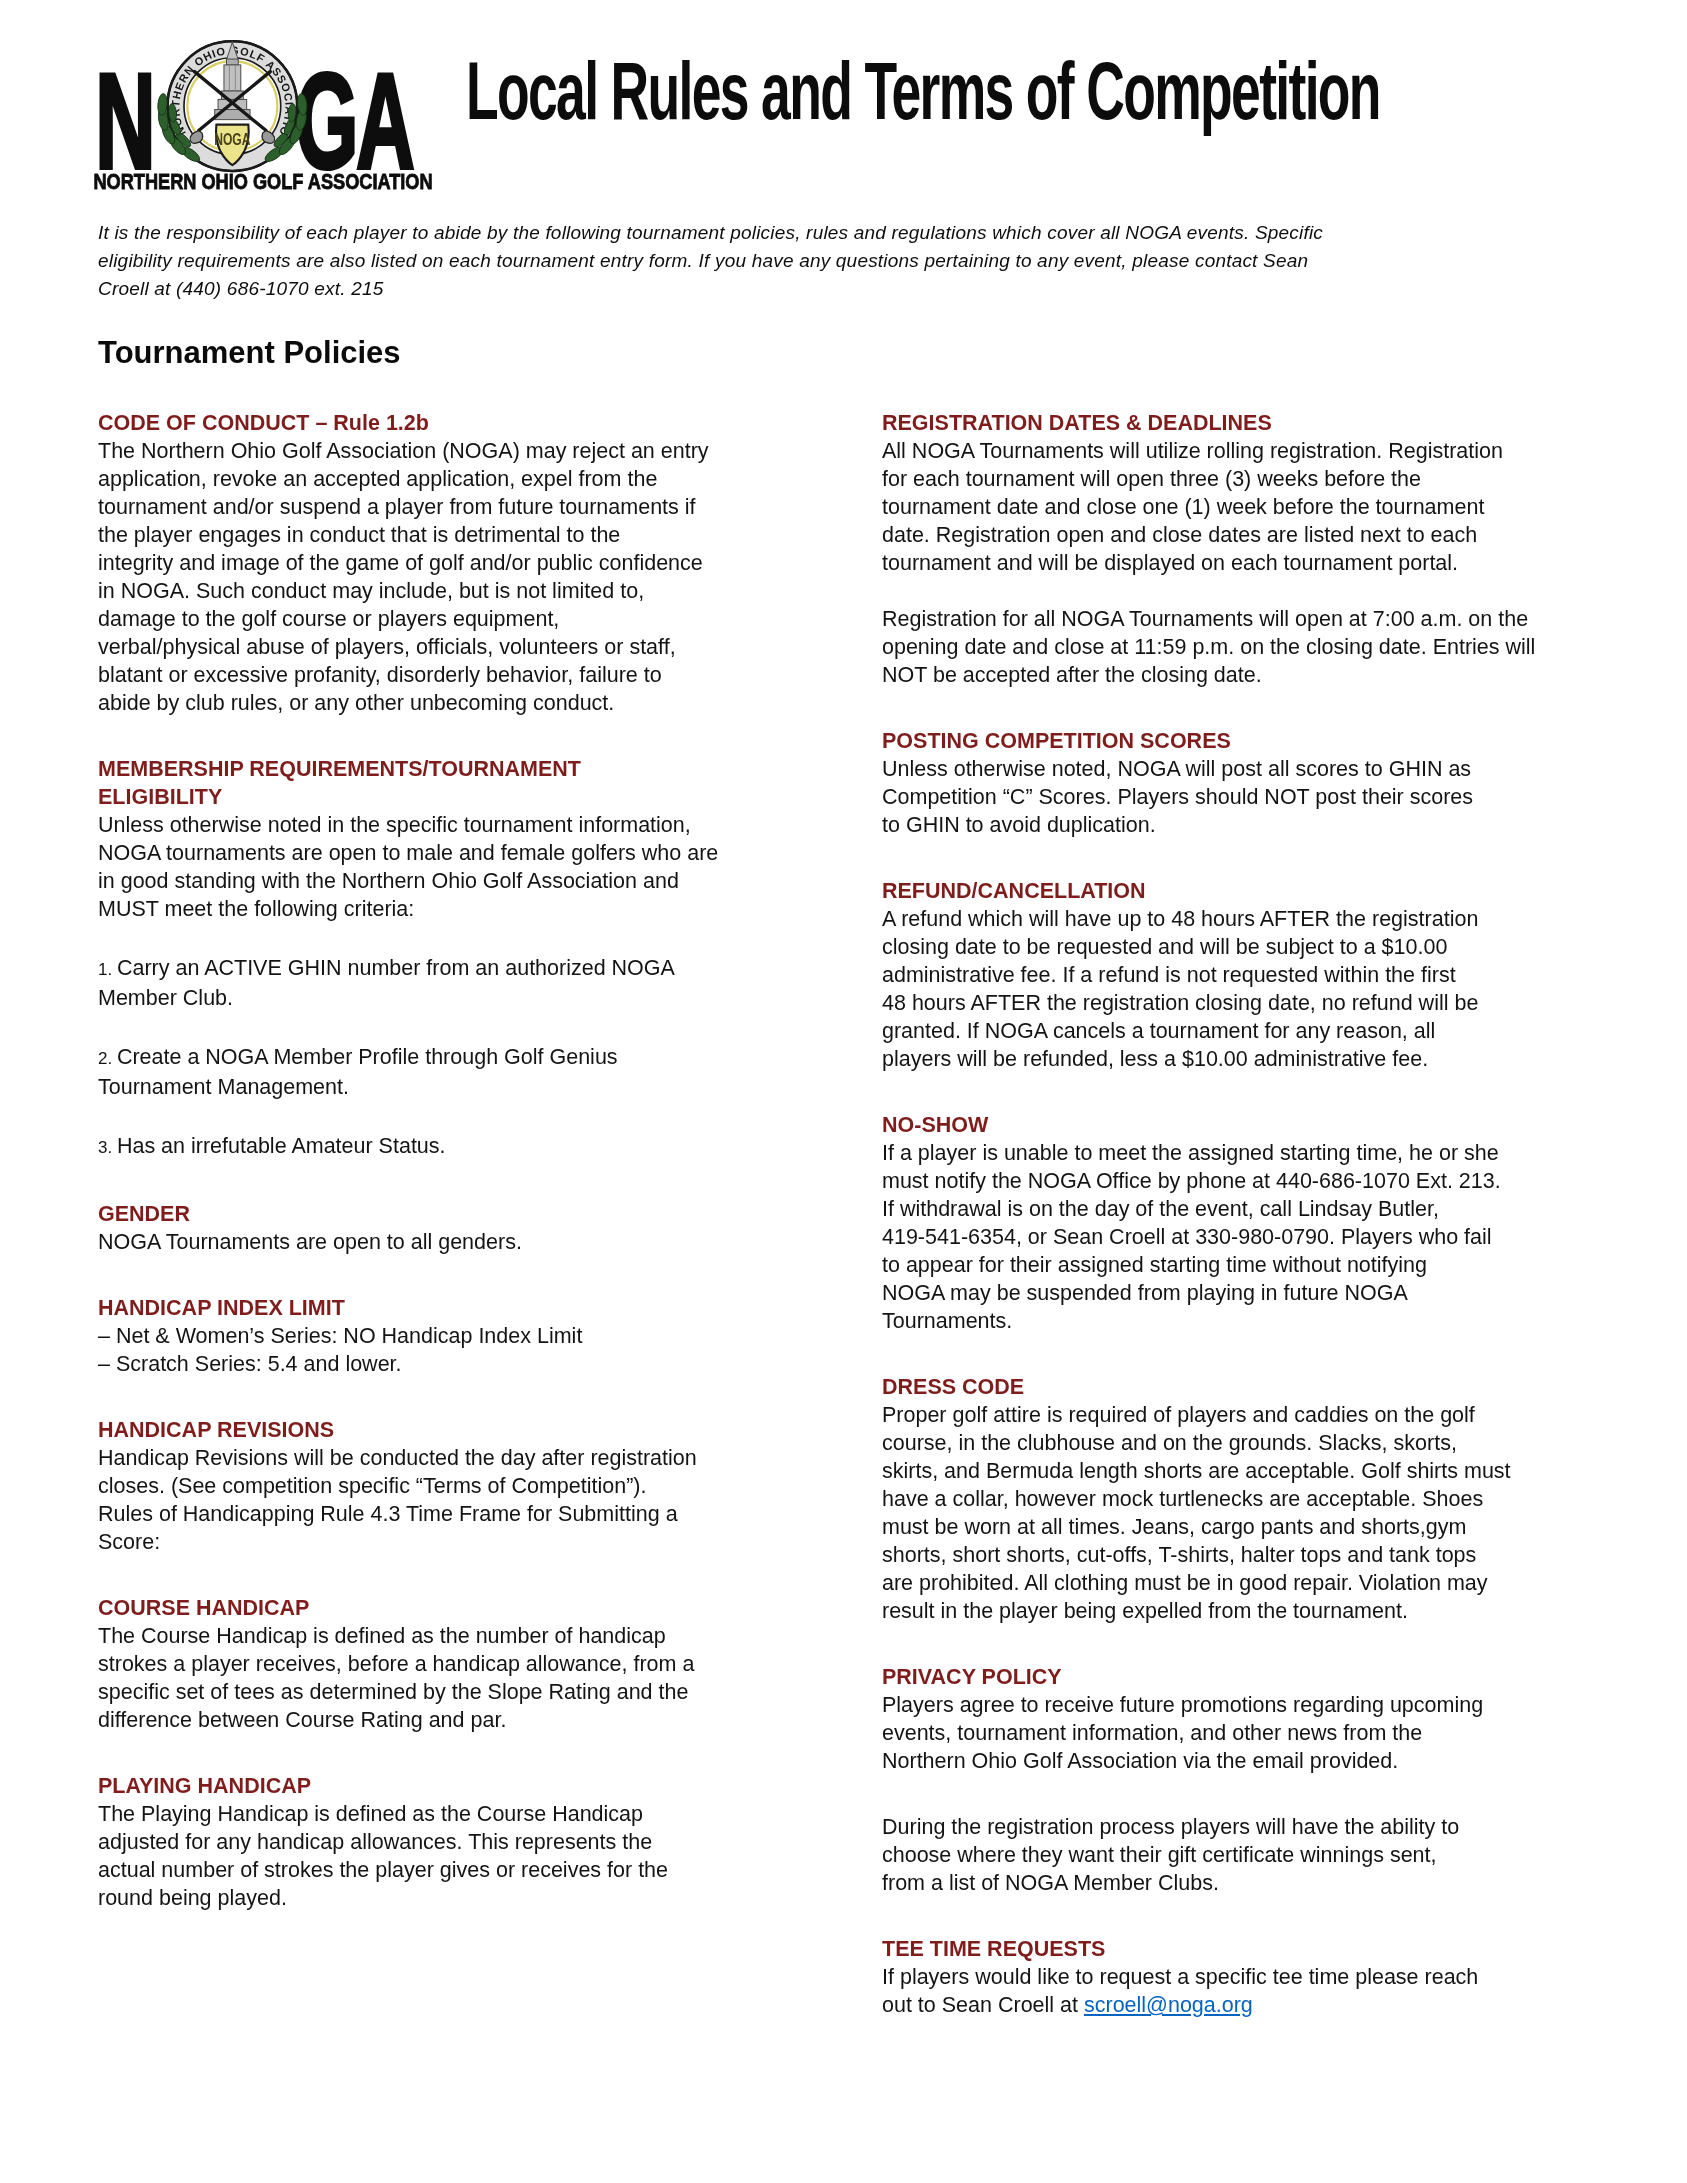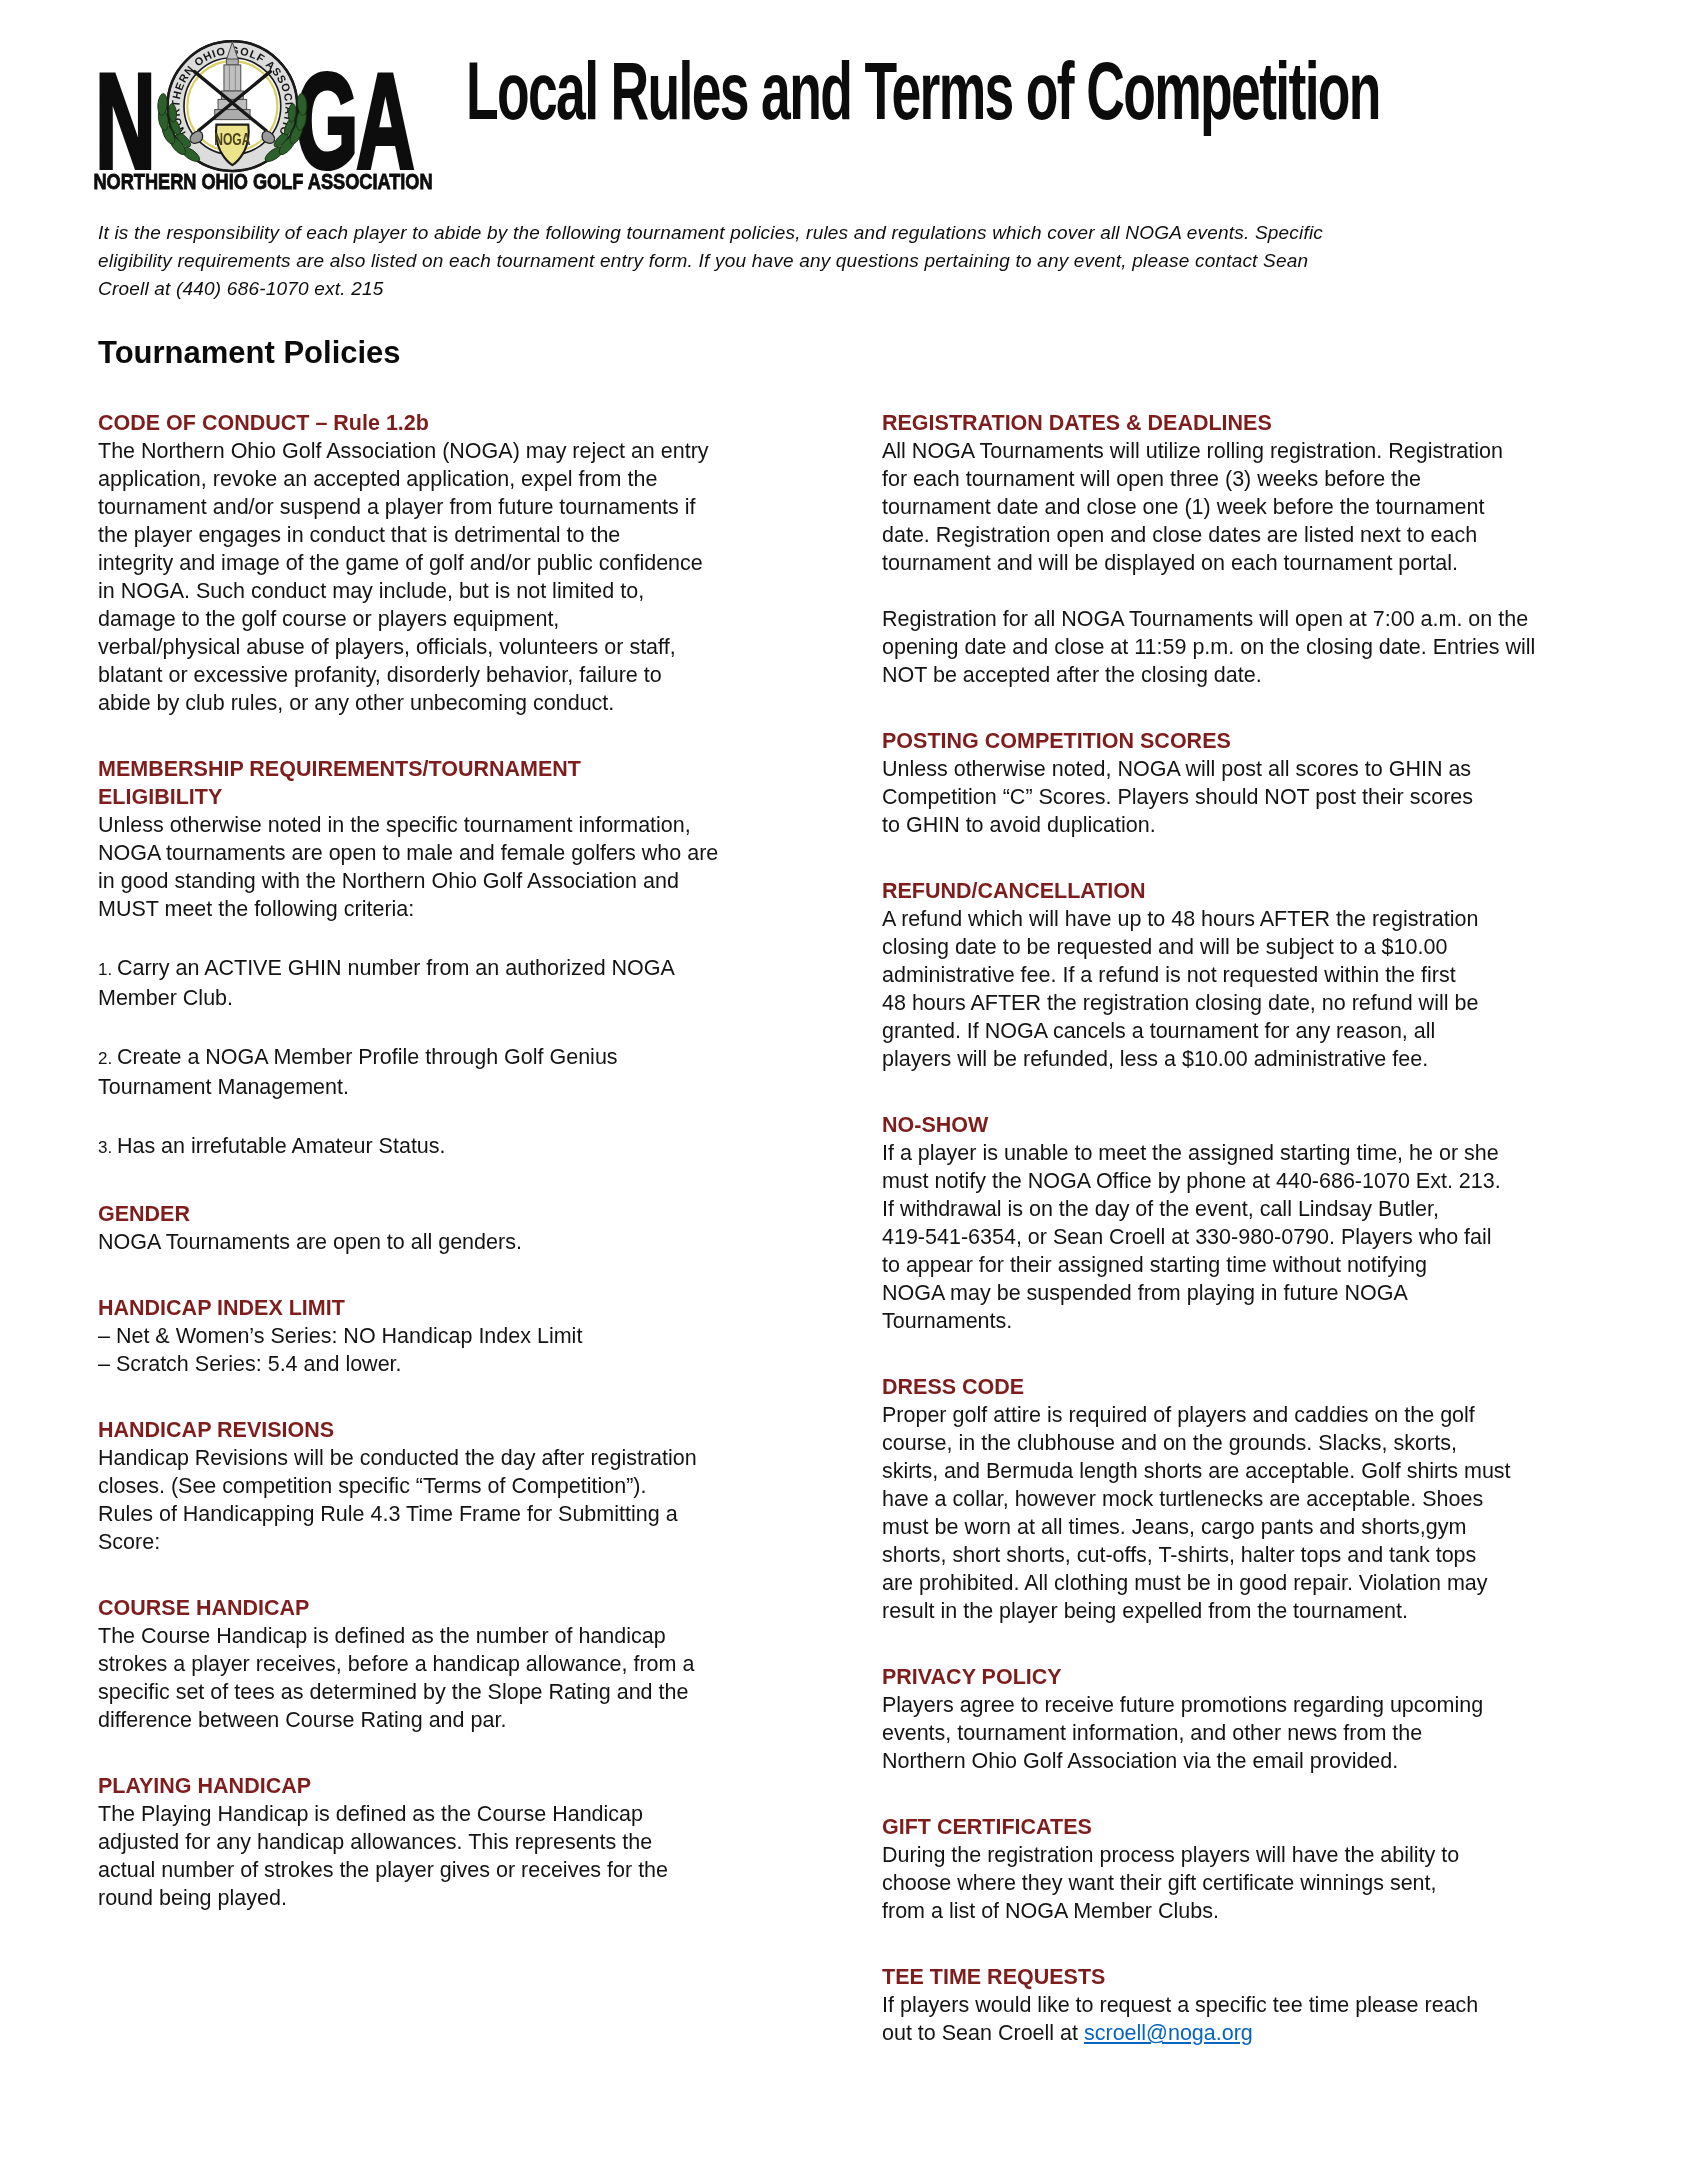--- a/index.html
+++ b/index.html
@@ -227,21 +227,20 @@
 are prohibited. All clothing must be in good repair. Violation may
 result in the player being expelled from the tournament.</div>
       </section>
       <section class="policy-section">
         <h3 class="sec-heading">PRIVACY POLICY</h3>
         <div class="para">Players agree to receive future promotions regarding upcoming
 events, tournament information, and other news from the
 Northern Ohio Golf Association via the email provided.</div>
       </section>
       <section class="policy-section">
-        <h3 class="sec-heading">GIFT CERTIFICATES</h3>
         <div class="para">During the registration process players will have the ability to
 choose where they want their gift certificate winnings sent,
 from a list of NOGA Member Clubs.</div>
       </section>
       <section class="policy-section">
         <h3 class="sec-heading">TEE TIME REQUESTS</h3>
         <div class="para">If players would like to request a specific tee time please reach
 out to Sean Croell at <a class="email-link" href="#">scroell@noga.org</a></div>
       </section>
     </div>

